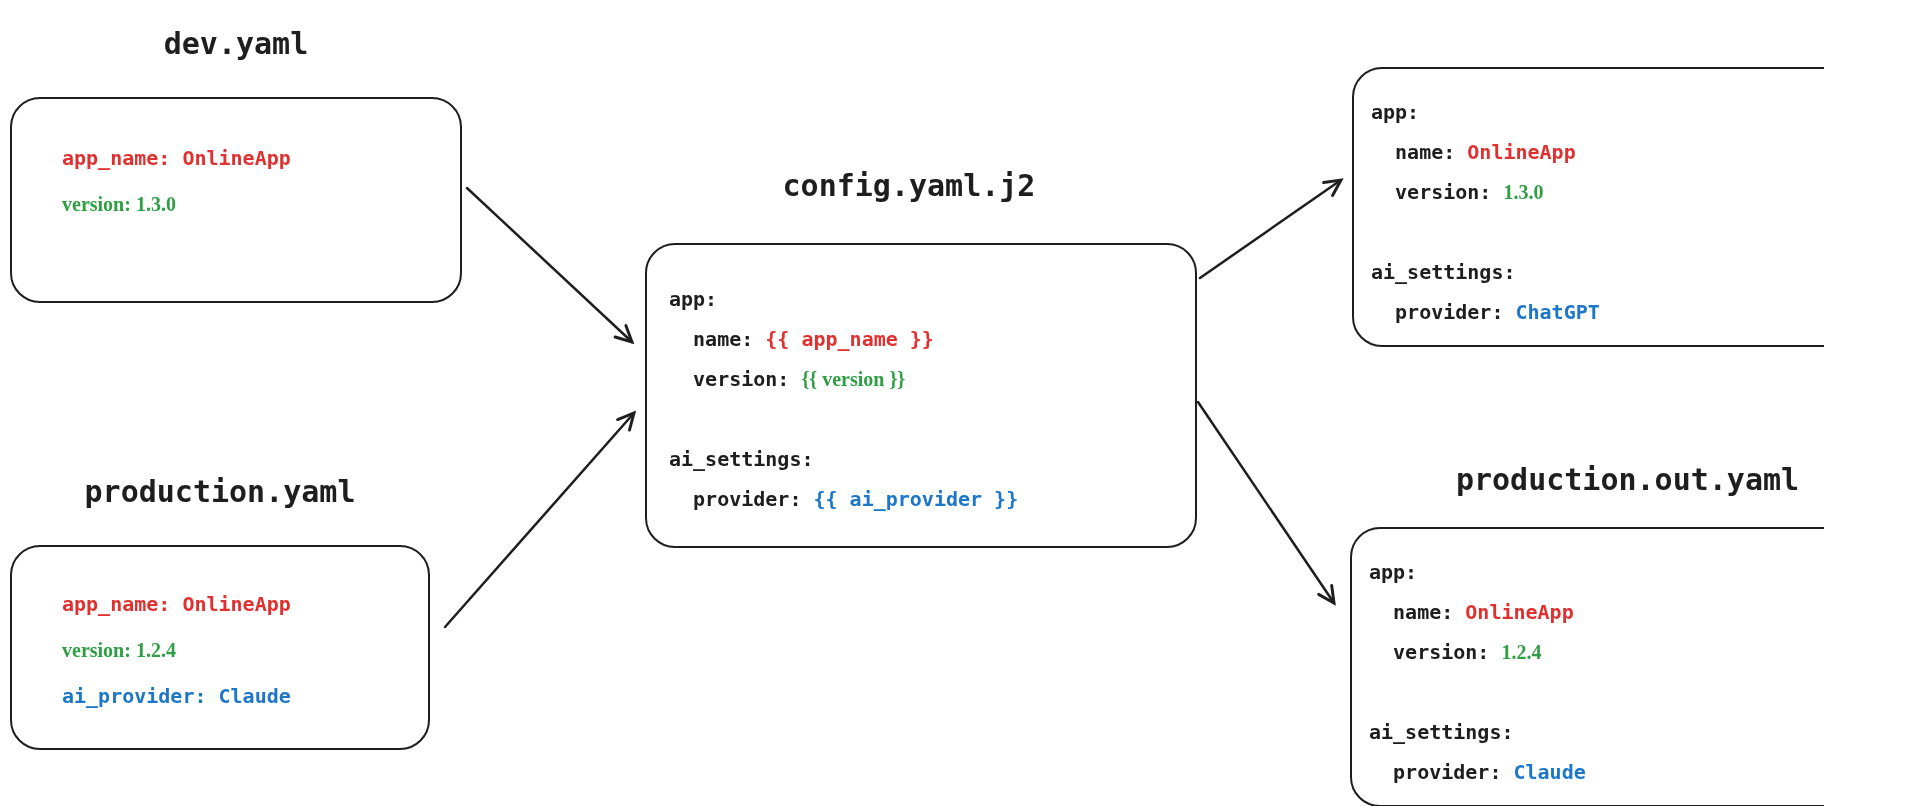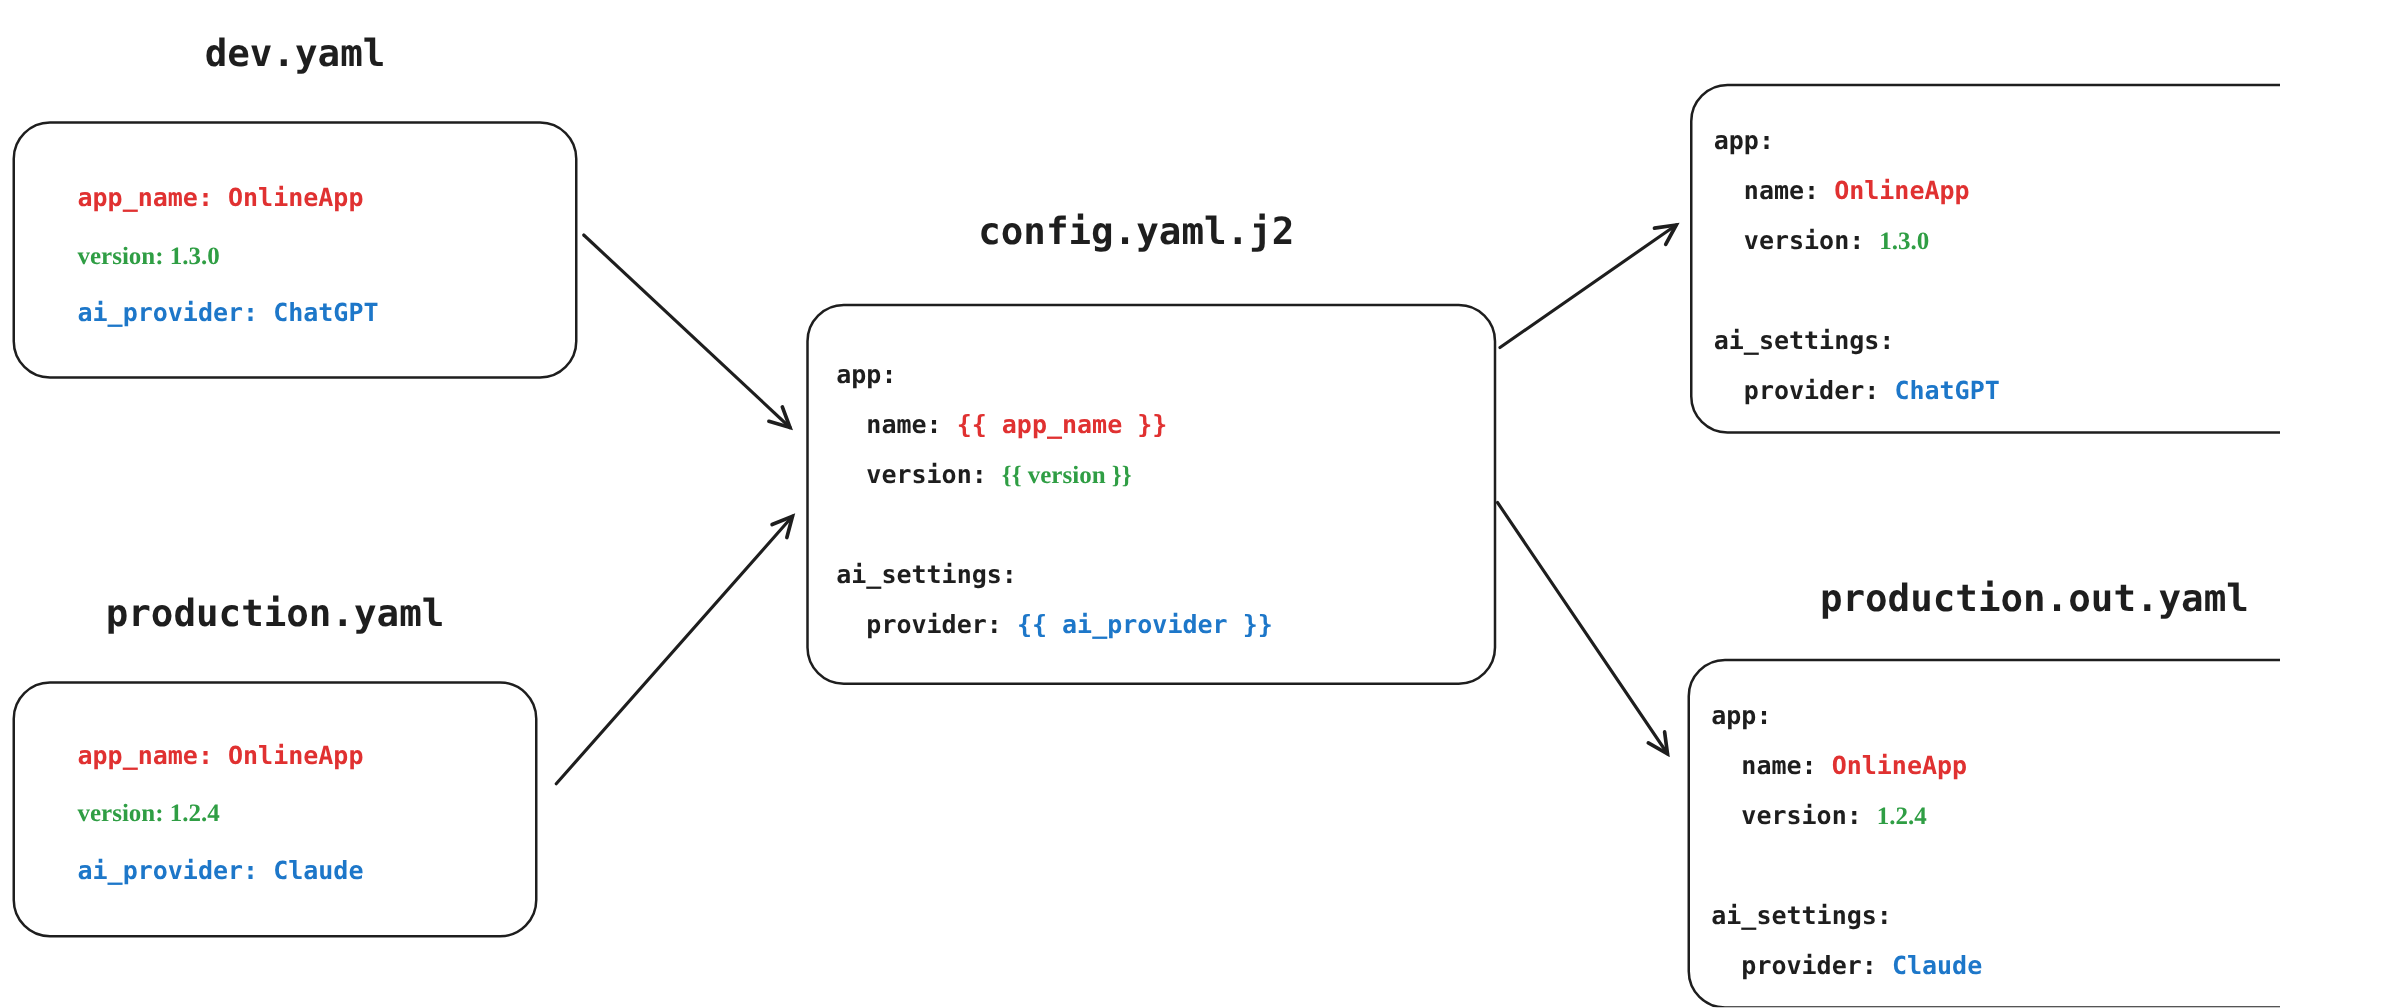--- a/index.html
+++ b/index.html
@@ -74,21 +74,20 @@
   </svg>
 
   <div class="node-title title-dev">dev.yaml</div>
   <div class="node-title title-prod">production.yaml</div>
   <div class="node-title title-config">config.yaml.j2</div>
   <div class="node-title title-prodout">production.out.yaml</div>
 
   <div class="node box-dev">
     <div class="line"><span></span><span data-c="red">app_name: OnlineApp</span></div>
     <div class="line"><span></span><span data-c="green">version: 1.3.0</span></div>
-    <div class="line"><span></span><span data-c="blue">ai_provider: ChatGPT</span></div>
   </div>
 
   <div class="node box-prod">
     <div class="line"><span></span><span data-c="red">app_name: OnlineApp</span></div>
     <div class="line"><span></span><span data-c="green">version: 1.2.4</span></div>
     <div class="line"><span></span><span data-c="blue">ai_provider: Claude</span></div>
   </div>
 
   <div class="node box-config">
     <div class="line"><span>app:</span><span></span></div>

